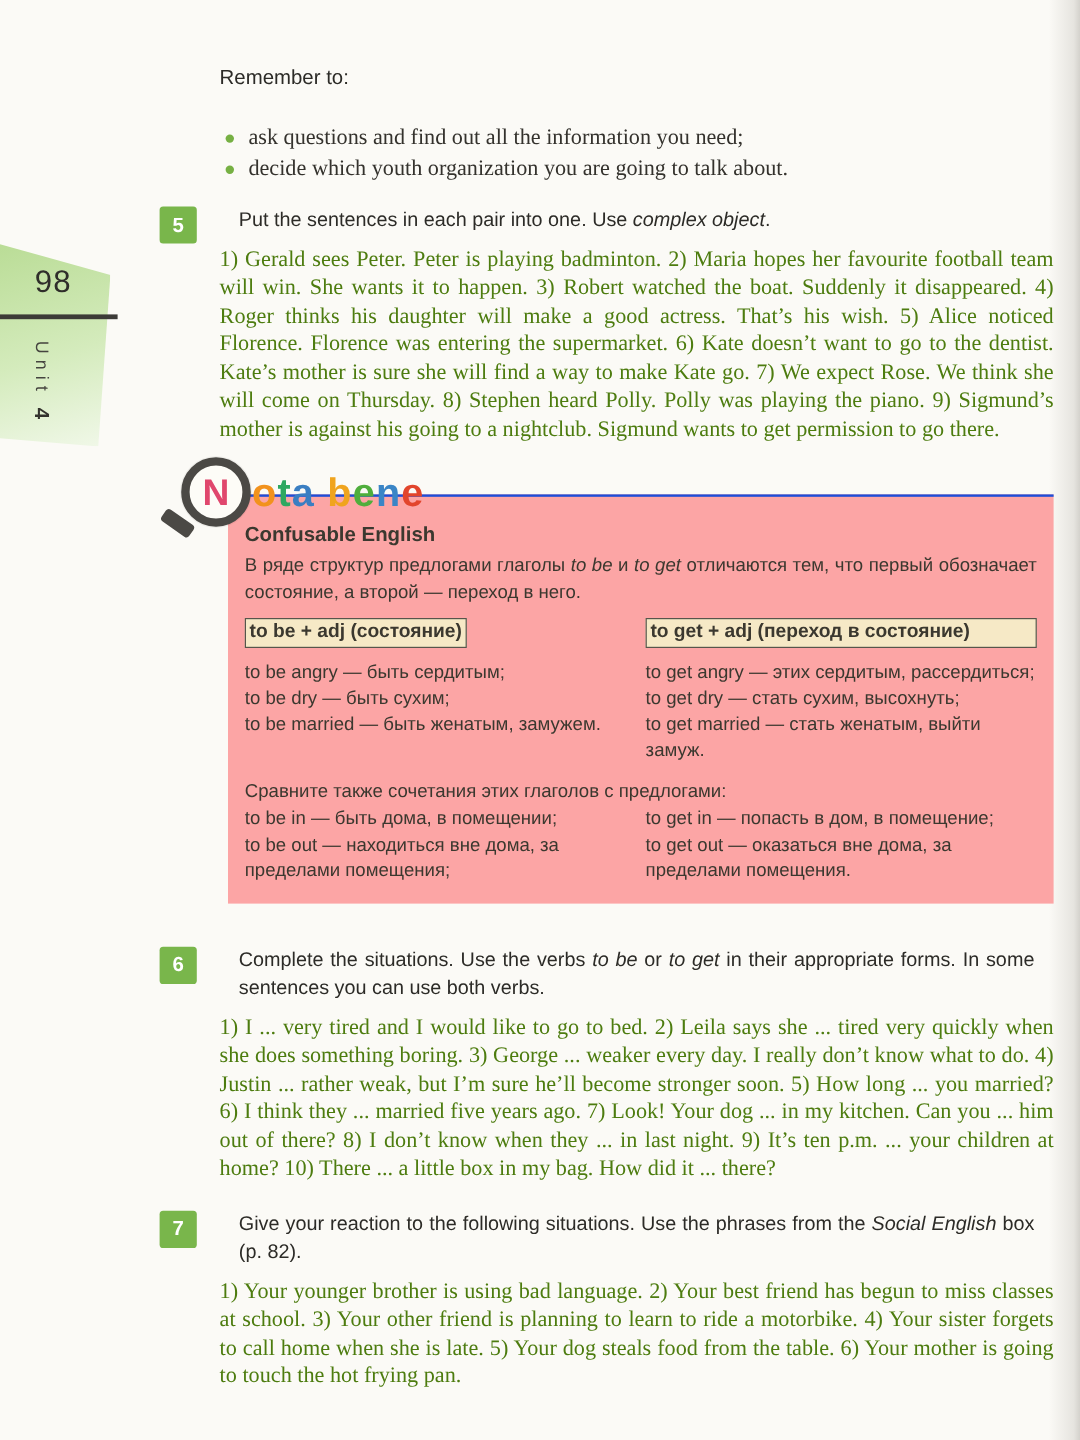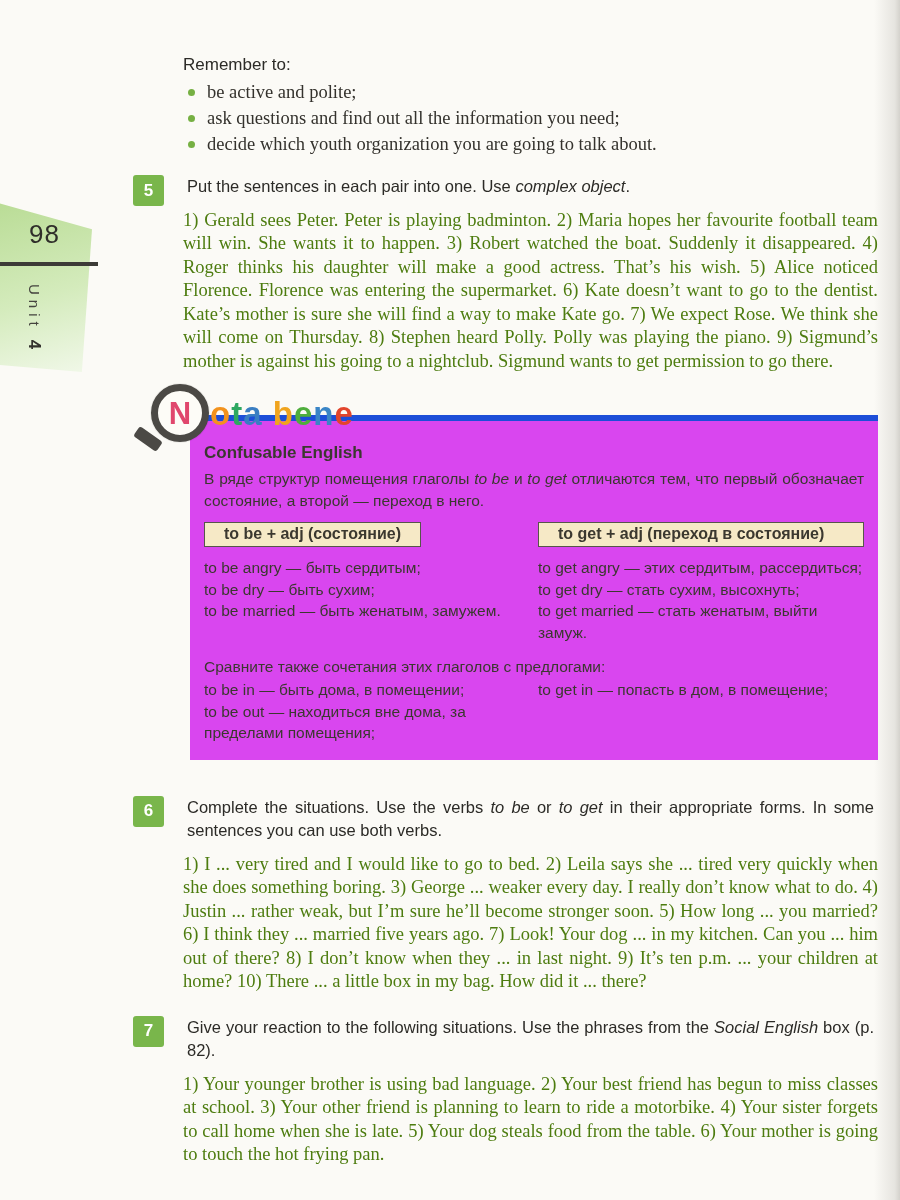--- a/index.html
+++ b/index.html
@@ -31,21 +31,21 @@
   }
   .unit-label{
     position:absolute;left:24px;top:284px;
     writing-mode:vertical-rl;
     font-size:15px;letter-spacing:5px;color:#45443f;
   }
   .unit-label b{font-size:17px;color:#33322d;}
 
   .content{position:absolute;left:183px;top:55px;width:695px;}
 
-  .remember-title{font-size:17px;color:#2c2b27;margin:0 0 4px;}
+  .remember-title{font-size:17px;color:#2c2b27;margin:0 0 27px;}
   ul.bullets{margin:0;padding:0;list-style:none;}
   ul.bullets li{
     font-family:"Liberation Serif",serif;
     font-size:18.5px;line-height:26px;color:#34322d;
     position:relative;padding-left:24px;
   }
   ul.bullets li::before{
     content:'';position:absolute;left:5px;top:10px;
     width:7px;height:7px;border-radius:50%;background:#76b043;
   }
@@ -54,34 +54,34 @@
   .ex5{margin-top:18px;}
   .ex6{margin-top:36px;}
   .ex7{margin-top:22px;}
   .ex-num{
     position:absolute;left:-50px;top:0;
     width:31px;height:31px;background:#79b64b;border-radius:3px;
     color:#fff;font-weight:bold;font-size:17px;
     display:flex;align-items:center;justify-content:center;
   }
   .instr{
-    margin:4px 4px 0;font-size:16.5px;line-height:23.5px;color:#2c2b27;
+    margin:4px 16px 0;font-size:16.5px;line-height:23.5px;color:#2c2b27;
     text-align:justify;
   }
   .body-serif{
     font-family:"Liberation Serif",serif;
     font-size:18.5px;line-height:23.5px;color:#4d7c0f;
     text-align:justify;margin:10px 0 0;
   }
 
   
   .notabene{margin-top:42px;position:relative;}
   .panel{
-    margin-left:7px;background:#d946ef;
-    border-top:6px solid #1d4ed8;
+    margin-left:7px;background:#fca5a5;
+    border-top:2px solid #1d4ed8;
     padding:12px 14px 16px 14px;
     color:#3b382f;
   }
   .nb-logo{
     position:absolute;top:-31px;left:-32px;z-index:2;
     display:flex;align-items:center;
   }
   .magnifier{
     width:44px;height:44px;border:7px solid #4b4945;border-radius:50%;
     background:#fdfcf7;position:relative;
@@ -95,42 +95,41 @@
     transform:rotate(35deg);
   }
   .nb-letters{font-weight:bold;font-size:33px;letter-spacing:1px;margin-left:1px;line-height:1;}
   .nb-letters .nb-letter{display:inline-block;}
 
   .panel-title{font-weight:bold;font-size:17px;margin:10px 0 5px;}
   .panel-intro{margin:0 0 10px;font-size:15.5px;line-height:22px;text-align:justify;}
   .cols{display:grid;grid-template-columns:316px 1fr;column-gap:18px;}
   .hdr-box{
     display:inline-block;border:1.6px solid #57554b;background:#f6e9c6;
-    padding:2px 19px 3px;font-weight:bold;font-size:16px;margin-bottom:10px;
+    padding:2px 3px 3px;font-weight:bold;font-size:16px;margin-bottom:10px;
   }
   .hdr-full{display:block;}
   .entry{font-size:15.5px;line-height:21.5px;font-weight:500;}
   .compare-title{margin:15px 0 3px;font-size:15.5px;font-weight:500;}
 </style>
 </head>
 <body>
 
 <div class="edge-shadow"></div>
 
 <div class="unit-tab"></div>
 <div class="page-number">98</div>
 <div class="page-rule"></div>
 <div class="unit-label"><span>Unit </span><b>4</b></div>
 
 <div class="content">
 
   <div class="remember">
     <p class="remember-title">Remember to:</p>
     <ul class="bullets">
-        <li>be active and polite;</li>
         <li>ask questions and find out all the information you need;</li>
         <li>decide which youth organization you are going to talk about.</li>
       </ul>
   </div>
 
   <section class="exercise ex5">
     <div class="ex-num">5</div>
     <p class="instr"><span>Put the sentences in each pair into one. Use </span><i>complex object</i><span>.</span></p>
     <p class="body-serif">1) Gerald sees Peter. Peter is playing badminton. 2) Maria hopes her favourite football team will win. She wants it to happen. 3) Robert watched the boat. Suddenly it disappeared. 4) Roger thinks his daughter will make a good actress. That’s his wish. 5) Alice noticed Florence. Florence was entering the supermarket. 6) Kate doesn’t want to go to the dentist. Kate’s mother is sure she will find a way to make Kate go. 7) We expect Rose. We think she will come on Thursday. 8) Stephen heard Polly. Polly was playing the piano. 9) Sigmund’s mother is against his going to a nightclub. Sigmund wants to get permission to go there.</p>
   </section>
@@ -138,21 +137,21 @@
   <section class="notabene">
     <div class="nb-logo">
       <div class="magnifier">
         <span class="nb-n">N</span>
         <div class="mag-handle"></div>
       </div>
       <div class="nb-letters"><span class="nb-letter" style="color: rgb(242, 146, 29);">o</span><span class="nb-letter" style="color: rgb(46, 168, 97);">t</span><span class="nb-letter" style="color: rgb(58, 126, 194);">a</span><span class="nb-letter" style="color: rgb(0, 0, 0);">&nbsp;</span><span class="nb-letter" style="color: rgb(240, 164, 30);">b</span><span class="nb-letter" style="color: rgb(79, 174, 60);">e</span><span class="nb-letter" style="color: rgb(58, 133, 198);">n</span><span class="nb-letter" style="color: rgb(226, 69, 44);">e</span></div>
     </div>
     <div class="panel">
       <p class="panel-title">Confusable English</p>
-      <p class="panel-intro"><span>В ряде структур помещения глаголы </span><i>to be</i><span> и </span><i>to get</i><span> отличаются тем, что первый обозначает состояние, а второй — переход в него.</span></p>
+      <p class="panel-intro"><span>В ряде структур предлогами глаголы </span><i>to be</i><span> и </span><i>to get</i><span> отличаются тем, что первый обозначает состояние, а второй — переход в него.</span></p>
       <div class="cols">
         <div class="col">
           <span class="hdr-box">to be + adj (состояние)</span>
           <div>
               <div class="entry">to be angry — быть сердитым;</div>
               <div class="entry">to be dry — быть сухим;</div>
               <div class="entry">to be married — быть женатым, замужем.</div>
             </div>
         </div>
         <div class="col">
@@ -165,20 +164,21 @@
         </div>
       </div>
       <p class="compare-title">Сравните также сочетания этих глаголов с предлогами:</p>
       <div class="cols">
         <div>
             <div class="entry">to be in — быть дома, в помещении;</div>
             <div class="entry">to be out — находиться вне дома, за пределами помещения;</div>
           </div>
         <div>
             <div class="entry">to get in — попасть в дом, в помещение;</div>
+            <div class="entry">to get out — оказаться вне дома, за пределами помещения.</div>
           </div>
       </div>
     </div>
   </section>
 
   <section class="exercise ex6">
     <div class="ex-num">6</div>
     <p class="instr"><span>Complete the situations. Use the verbs </span><i>to be</i><span> or </span><i>to get</i><span> in their appropriate forms. In some sentences you can use both verbs.</span></p>
     <p class="body-serif">1) I ... very tired and I would like to go to bed. 2) Leila says she ... tired very quickly when she does something boring. 3) George ... weaker every day. I really don’t know what to do. 4) Justin ... rather weak, but I’m sure he’ll become stronger soon. 5) How long ... you married? 6) I think they ... married five years ago. 7) Look! Your dog ... in my kitchen. Can you ... him out of there? 8) I don’t know when they ... in last night. 9) It’s ten p.m. ... your children at home? 10) There ... a little box in my bag. How did it ... there?</p>
   </section>

